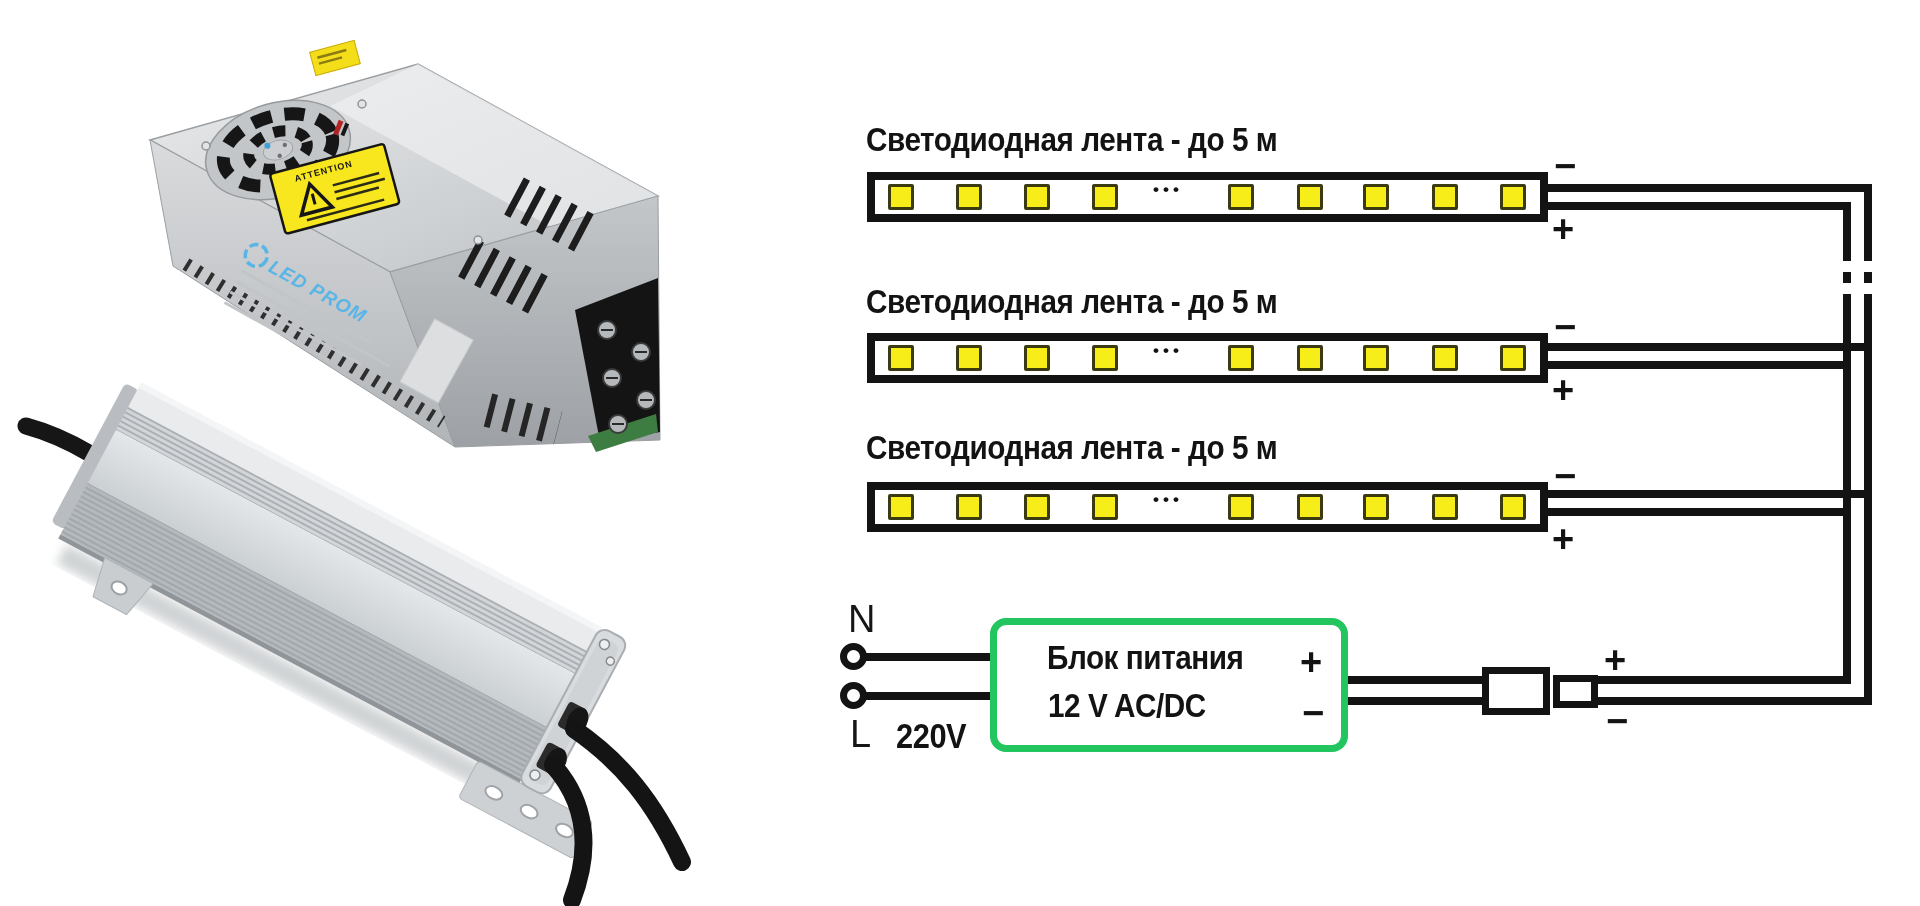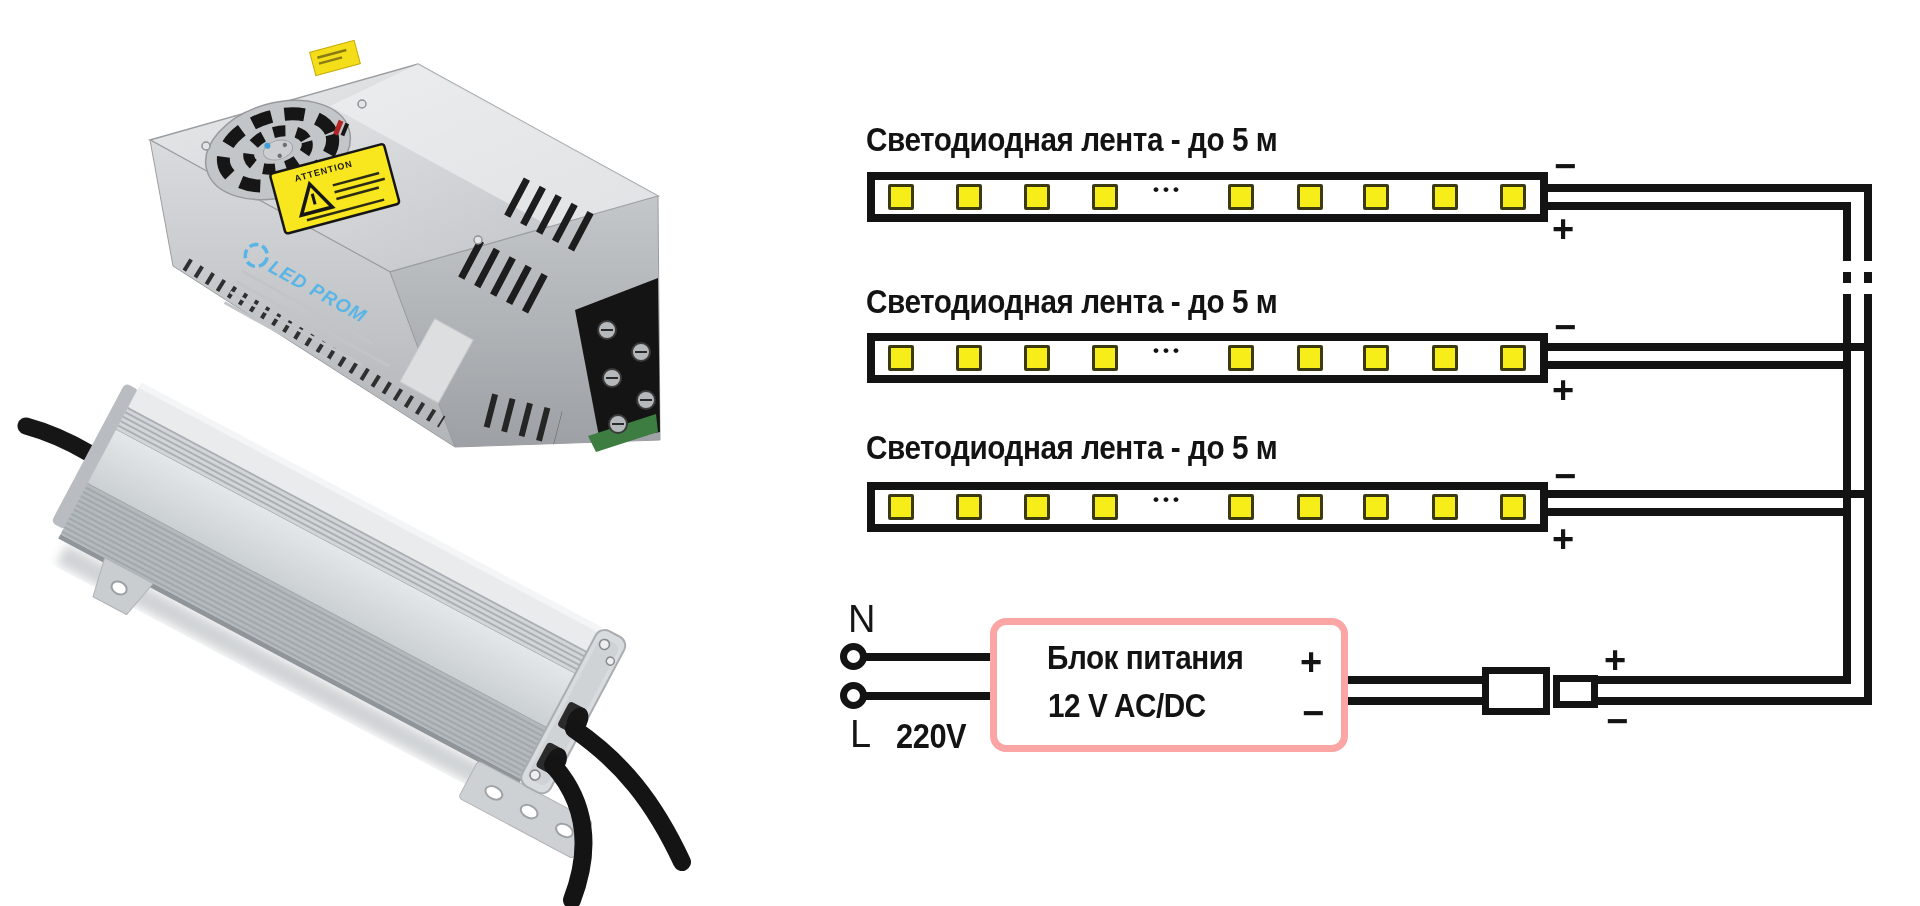--- a/index.html
+++ b/index.html
@@ -18,21 +18,21 @@
   .strip-box{position:absolute;left:867px;width:681px;height:50px;border:8px solid #131313;
      background:#fff;box-sizing:border-box;}
   .led{position:absolute;top:4px;width:26px;height:26px;background:#f7ee19;
      border:3px solid #3c3a10;border-radius:2px;box-sizing:border-box;}
   .dots{position:absolute;top:0;height:34px;line-height:31px;color:#131313;
      font:700 17px "Liberation Sans",sans-serif;letter-spacing:4px;}
   .pm{position:absolute;color:#131313;font:700 38px/38px "Liberation Sans",sans-serif;}
   .term-circle{position:absolute;width:27px;height:27px;border:7px solid #131313;
      border-radius:50%;background:#fff;box-sizing:border-box;}
   .psu-box{position:absolute;left:990px;top:618px;width:358px;height:134px;
-     border:7px solid #fca5a5;border-radius:16px;background:#fff;box-sizing:border-box;}
+     border:7px solid #22c55e;border-radius:16px;background:#fff;box-sizing:border-box;}
   .psu-text{position:absolute;white-space:nowrap;color:#131313;
      font:700 33px/34px "Liberation Sans",sans-serif;letter-spacing:-0.5px;
      transform:scaleX(.9);transform-origin:0 50%;}
   .conn{position:absolute;border:7px solid #131313;background:#fff;box-sizing:border-box;}
   .lbl{position:absolute;color:#161616;font:400 38px/38px "Liberation Sans",sans-serif;}
   .v220{position:absolute;color:#131313;font:700 35px/36px "Liberation Sans",sans-serif;
      transform:scaleX(.88);transform-origin:0 50%;letter-spacing:-0.5px;}
 </style>
 </head>
 <body>

